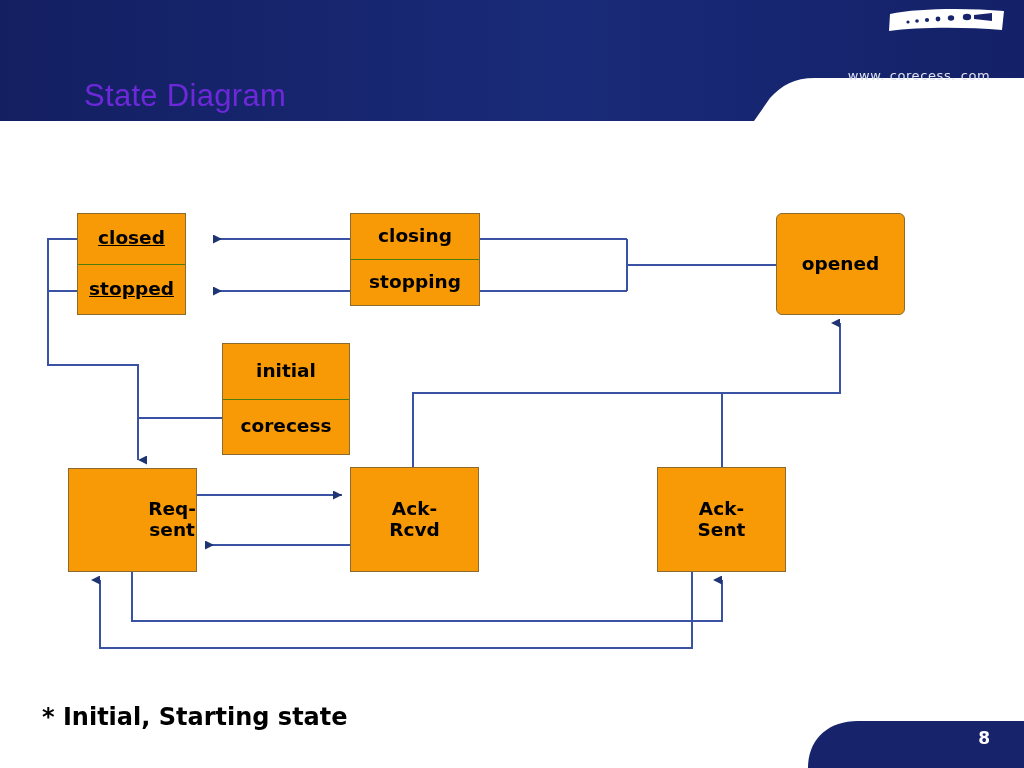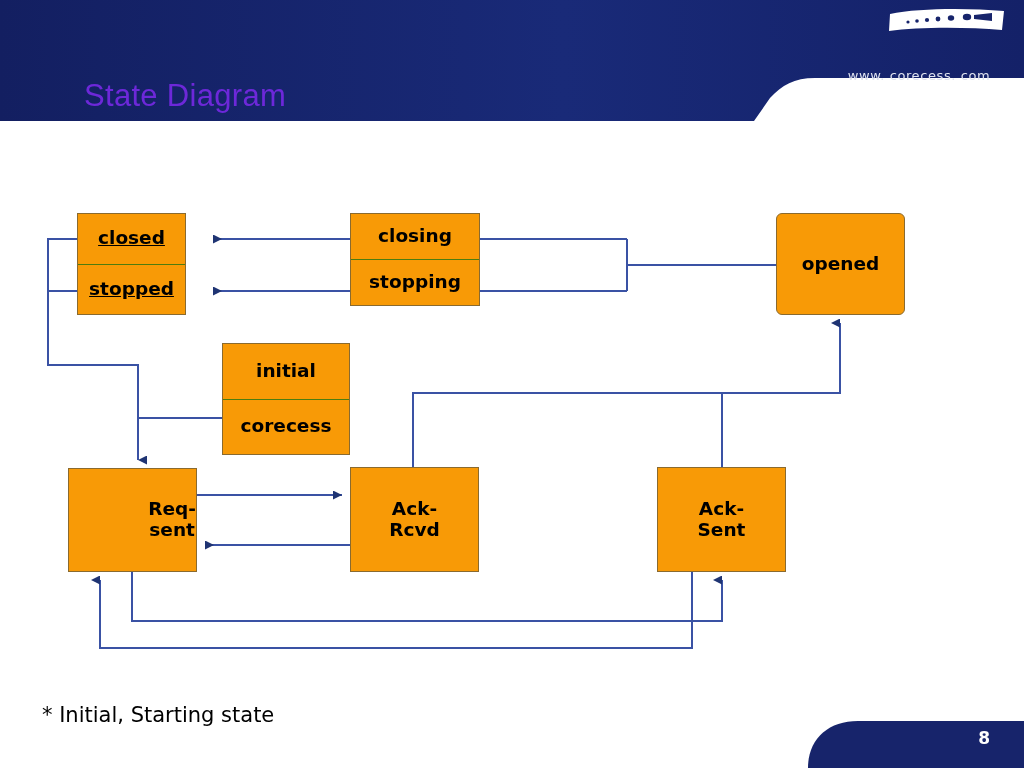--- a/index.html
+++ b/index.html
@@ -119,22 +119,22 @@
   #node-initial  { left: 222px; top: 343px; width: 128px; height: 112px; }
   #node-reqsent  { left: 68px;  top: 468px; width: 129px; height: 104px; align-items: flex-end; }
   #node-ackrcvd  { left: 350px; top: 467px; width: 129px; height: 105px; }
   #node-acksent  { left: 657px; top: 467px; width: 129px; height: 105px; }
 
   
   .footnote {
     position: absolute;
     left: 42px;
     top: 703px;
-    font-size: 21px;
-    font-weight: 400;
+    font-size: 24px;
+    font-weight: 700;
     color: #000000;
     font-family: "DejaVu Sans", sans-serif;
   }
 
   
   .pagenum-wrap {
     position: absolute;
     left: 762px;
     top: 713px;
     width: 262px;

